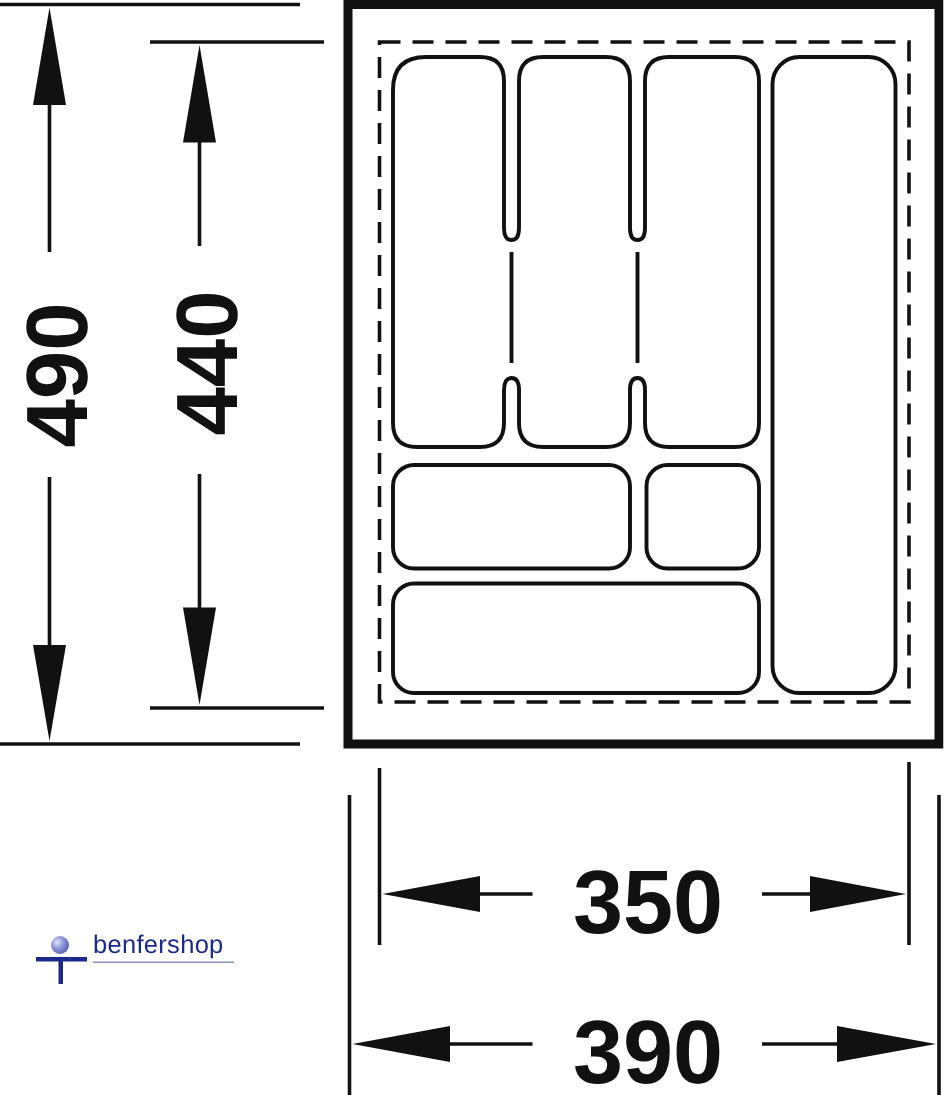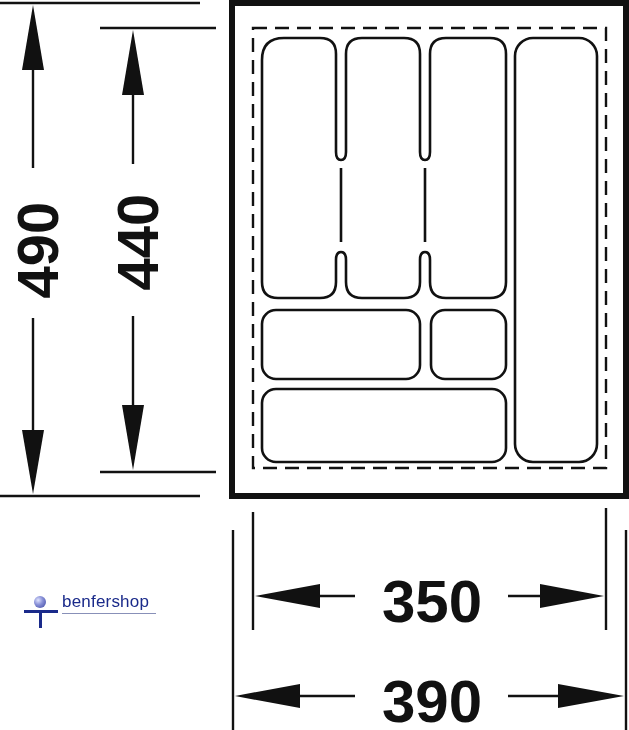--- a/index.html
+++ b/index.html
@@ -1,19 +1,19 @@
 <!DOCTYPE html>
 <html><head>
 <meta charset="utf-8">
 <style>
   html,body{margin:0;padding:0;background:#ffffff;}
   body{width:629px;height:730px;position:relative;overflow:hidden;font-family:"Liberation Sans",sans-serif;}
   svg{position:absolute;left:0;top:0;}
   .dimtext{font-family:"Liberation Sans",sans-serif;font-weight:bold;fill:#111;}
-  .logo{position:absolute;left:24px;top:594px;width:140px;height:44px;}
+  .logo{position:absolute;left:24px;top:622px;width:140px;height:44px;}
   .logo-text{position:absolute;left:38px;top:-2px;font-family:"Liberation Sans",sans-serif;font-size:17px;color:#1a2a8a;letter-spacing:0.2px;}
   .logo-underline{position:absolute;left:38px;top:19px;width:94px;height:1px;background:#8890b8;}
   .logo-ball{position:absolute;left:10px;top:2px;width:12px;height:12px;border-radius:50%;background:radial-gradient(circle at 35% 35%,#e0e4ff 0%,#8a92d8 40%,#3a44a0 100%);}
   .logo-bar{position:absolute;left:0;top:16px;width:34px;height:3px;background:#1a2a8a;}
   .logo-stem{position:absolute;left:15px;top:16px;width:3px;height:18px;background:#1a2a8a;}
 </style>
 </head>
 <body>
 
 <svg width="629" height="730" viewBox="0 0 629 730">

